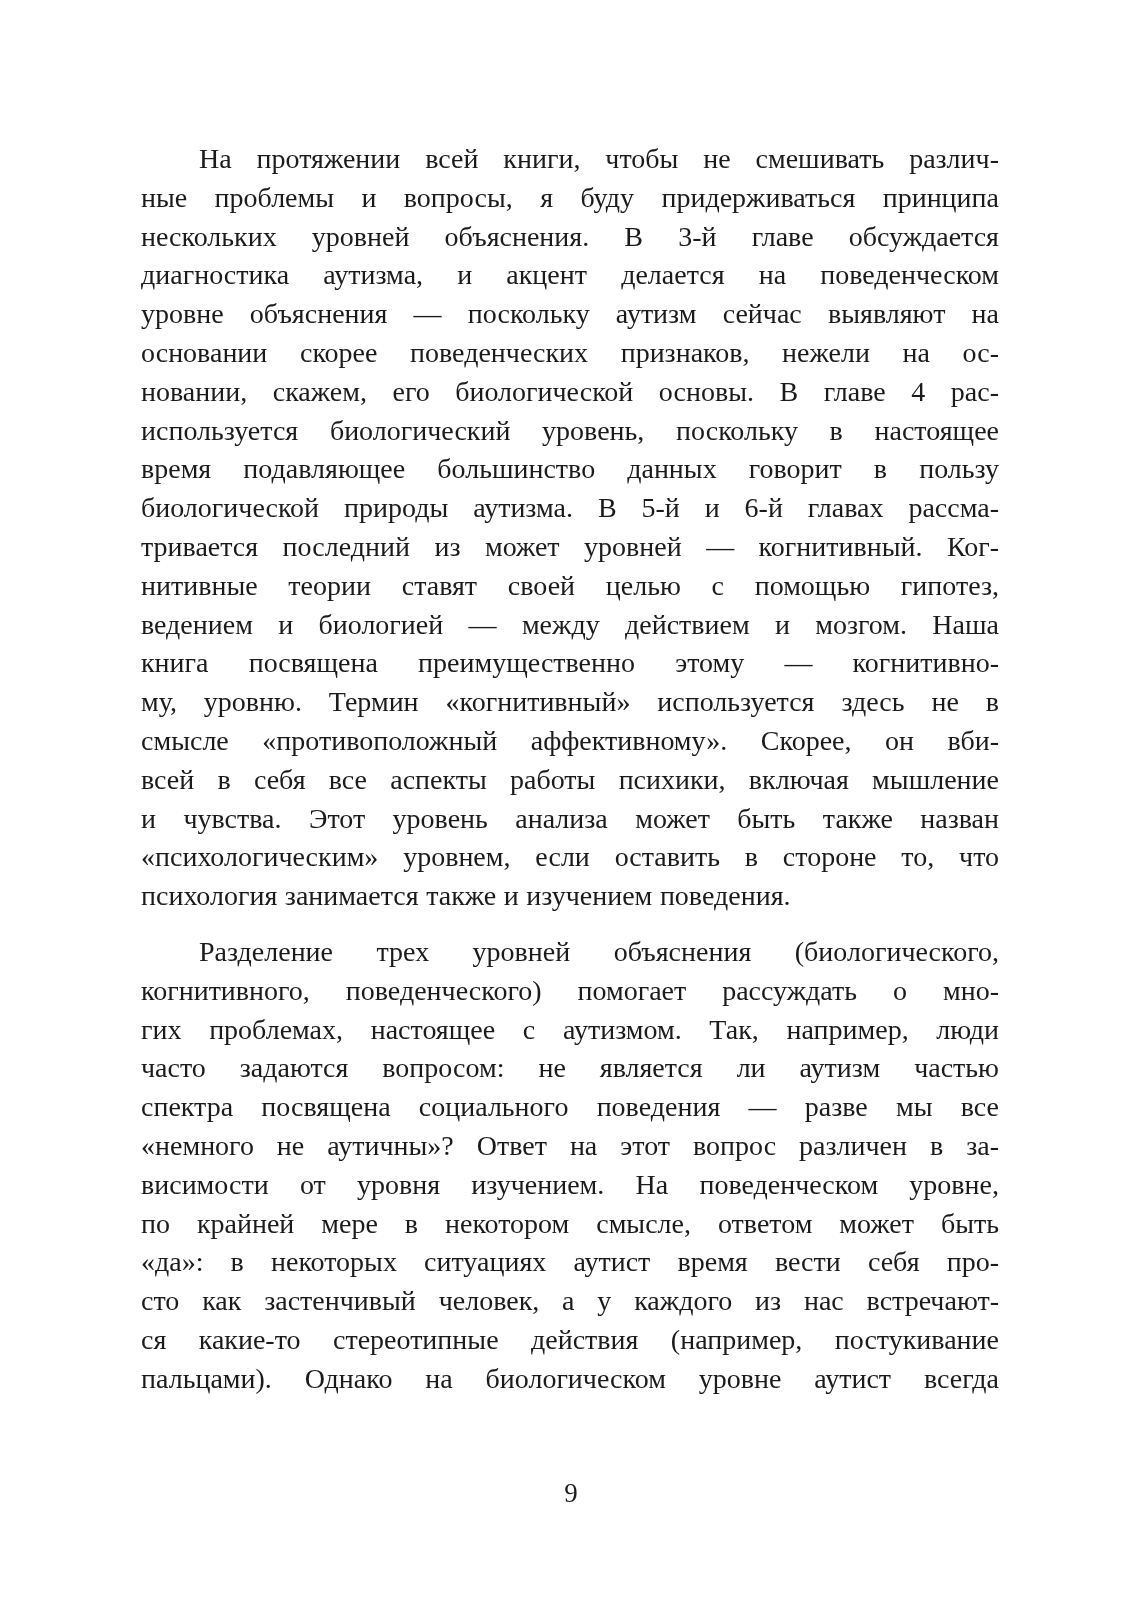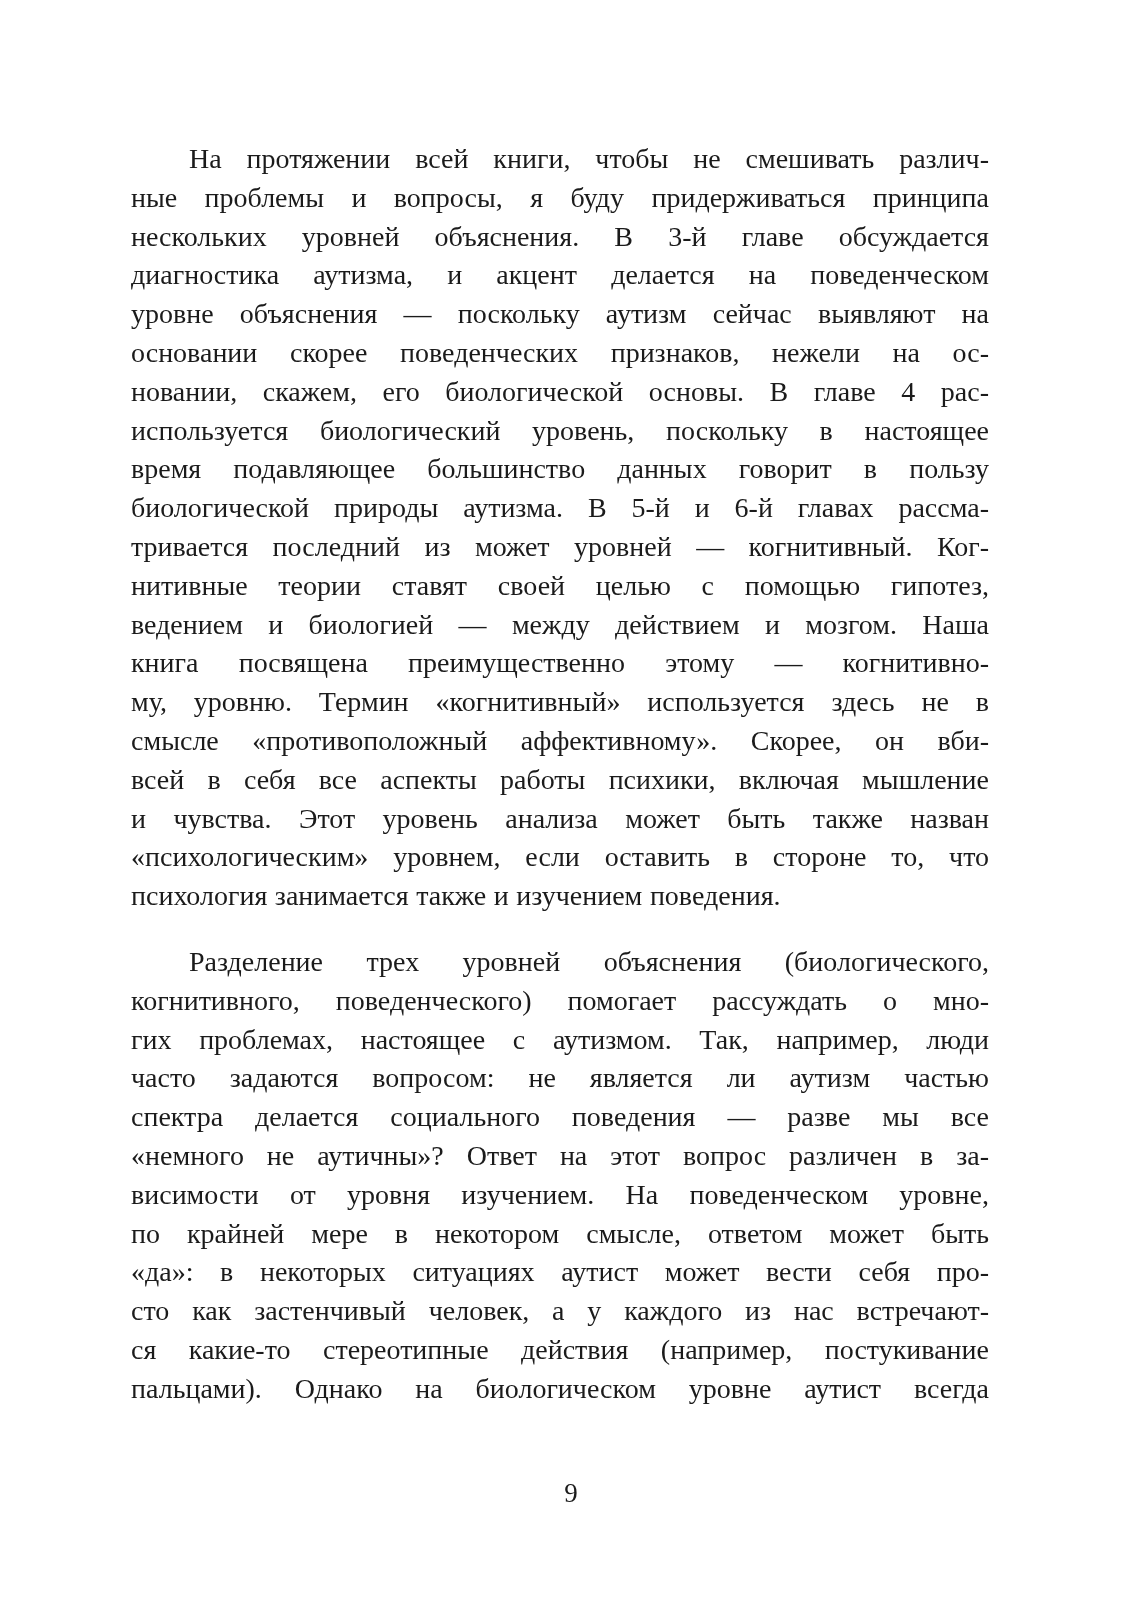--- a/index.html
+++ b/index.html
@@ -9,28 +9,28 @@
     width: 1142px;
     height: 1615px;
     margin: 0 auto;
     background: #ffffff;
     font-family: "Liberation Serif", "DejaVu Serif", serif;
     color: #1b1b1b;
     overflow: hidden;
   }
   .text-block {
     position: absolute;
-    left: 131px;
+    left: 141px;
     top: 140px;
     width: 858px;
     font-size: 28px;
     line-height: 38.8px;
   }
   .paragraph { margin: 0; }
-  .paragraph + .paragraph { margin-top: 27px; }
+  .paragraph + .paragraph { margin-top: 17px; }
   .line {
     text-align: justify;
     text-align-last: justify;
     word-spacing: 0.02em;
   }
   .line.first { padding-left: 58px; }
   .line.last { text-align-last: left; }
   .page-number {
     position: absolute;
     top: 1478px;
@@ -66,24 +66,24 @@
         <div class="line">всей в себя все аспекты работы психики, включая мышление</div>
         <div class="line">и чувства. Этот уровень анализа может быть также назван</div>
         <div class="line">«психологическим» уровнем, если оставить в стороне то, что</div>
         <div class="line last">психология занимается также и изучением поведения.</div>
       </div>
       <div class="paragraph">
         <div class="line first">Разделение трех уровней объяснения (биологического,</div>
         <div class="line">когнитивного, поведенческого) помогает рассуждать о мно-</div>
         <div class="line">гих проблемах, настоящее с аутизмом. Так, например, люди</div>
         <div class="line">часто задаются вопросом: не является ли аутизм частью</div>
-        <div class="line">спектра делается социального поведения — разве мы все</div>
+        <div class="line">спектра посвящена социального поведения — разве мы все</div>
         <div class="line">«немного не аутичны»? Ответ на этот вопрос различен в за-</div>
         <div class="line">висимости от уровня изучением. На поведенческом уровне,</div>
         <div class="line">по крайней мере в некотором смысле, ответом может быть</div>
-        <div class="line">«да»: в некоторых ситуациях аутист может вести себя про-</div>
+        <div class="line">«да»: в некоторых ситуациях аутист время вести себя про-</div>
         <div class="line">сто как застенчивый человек, а у каждого из нас встречают-</div>
         <div class="line">ся какие-то стереотипные действия (например, постукивание</div>
         <div class="line">пальцами). Однако на биологическом уровне аутист всегда</div>
       </div>
     </div>
   <div class="page-number">9</div>
 </div>
 
 </body></html>

